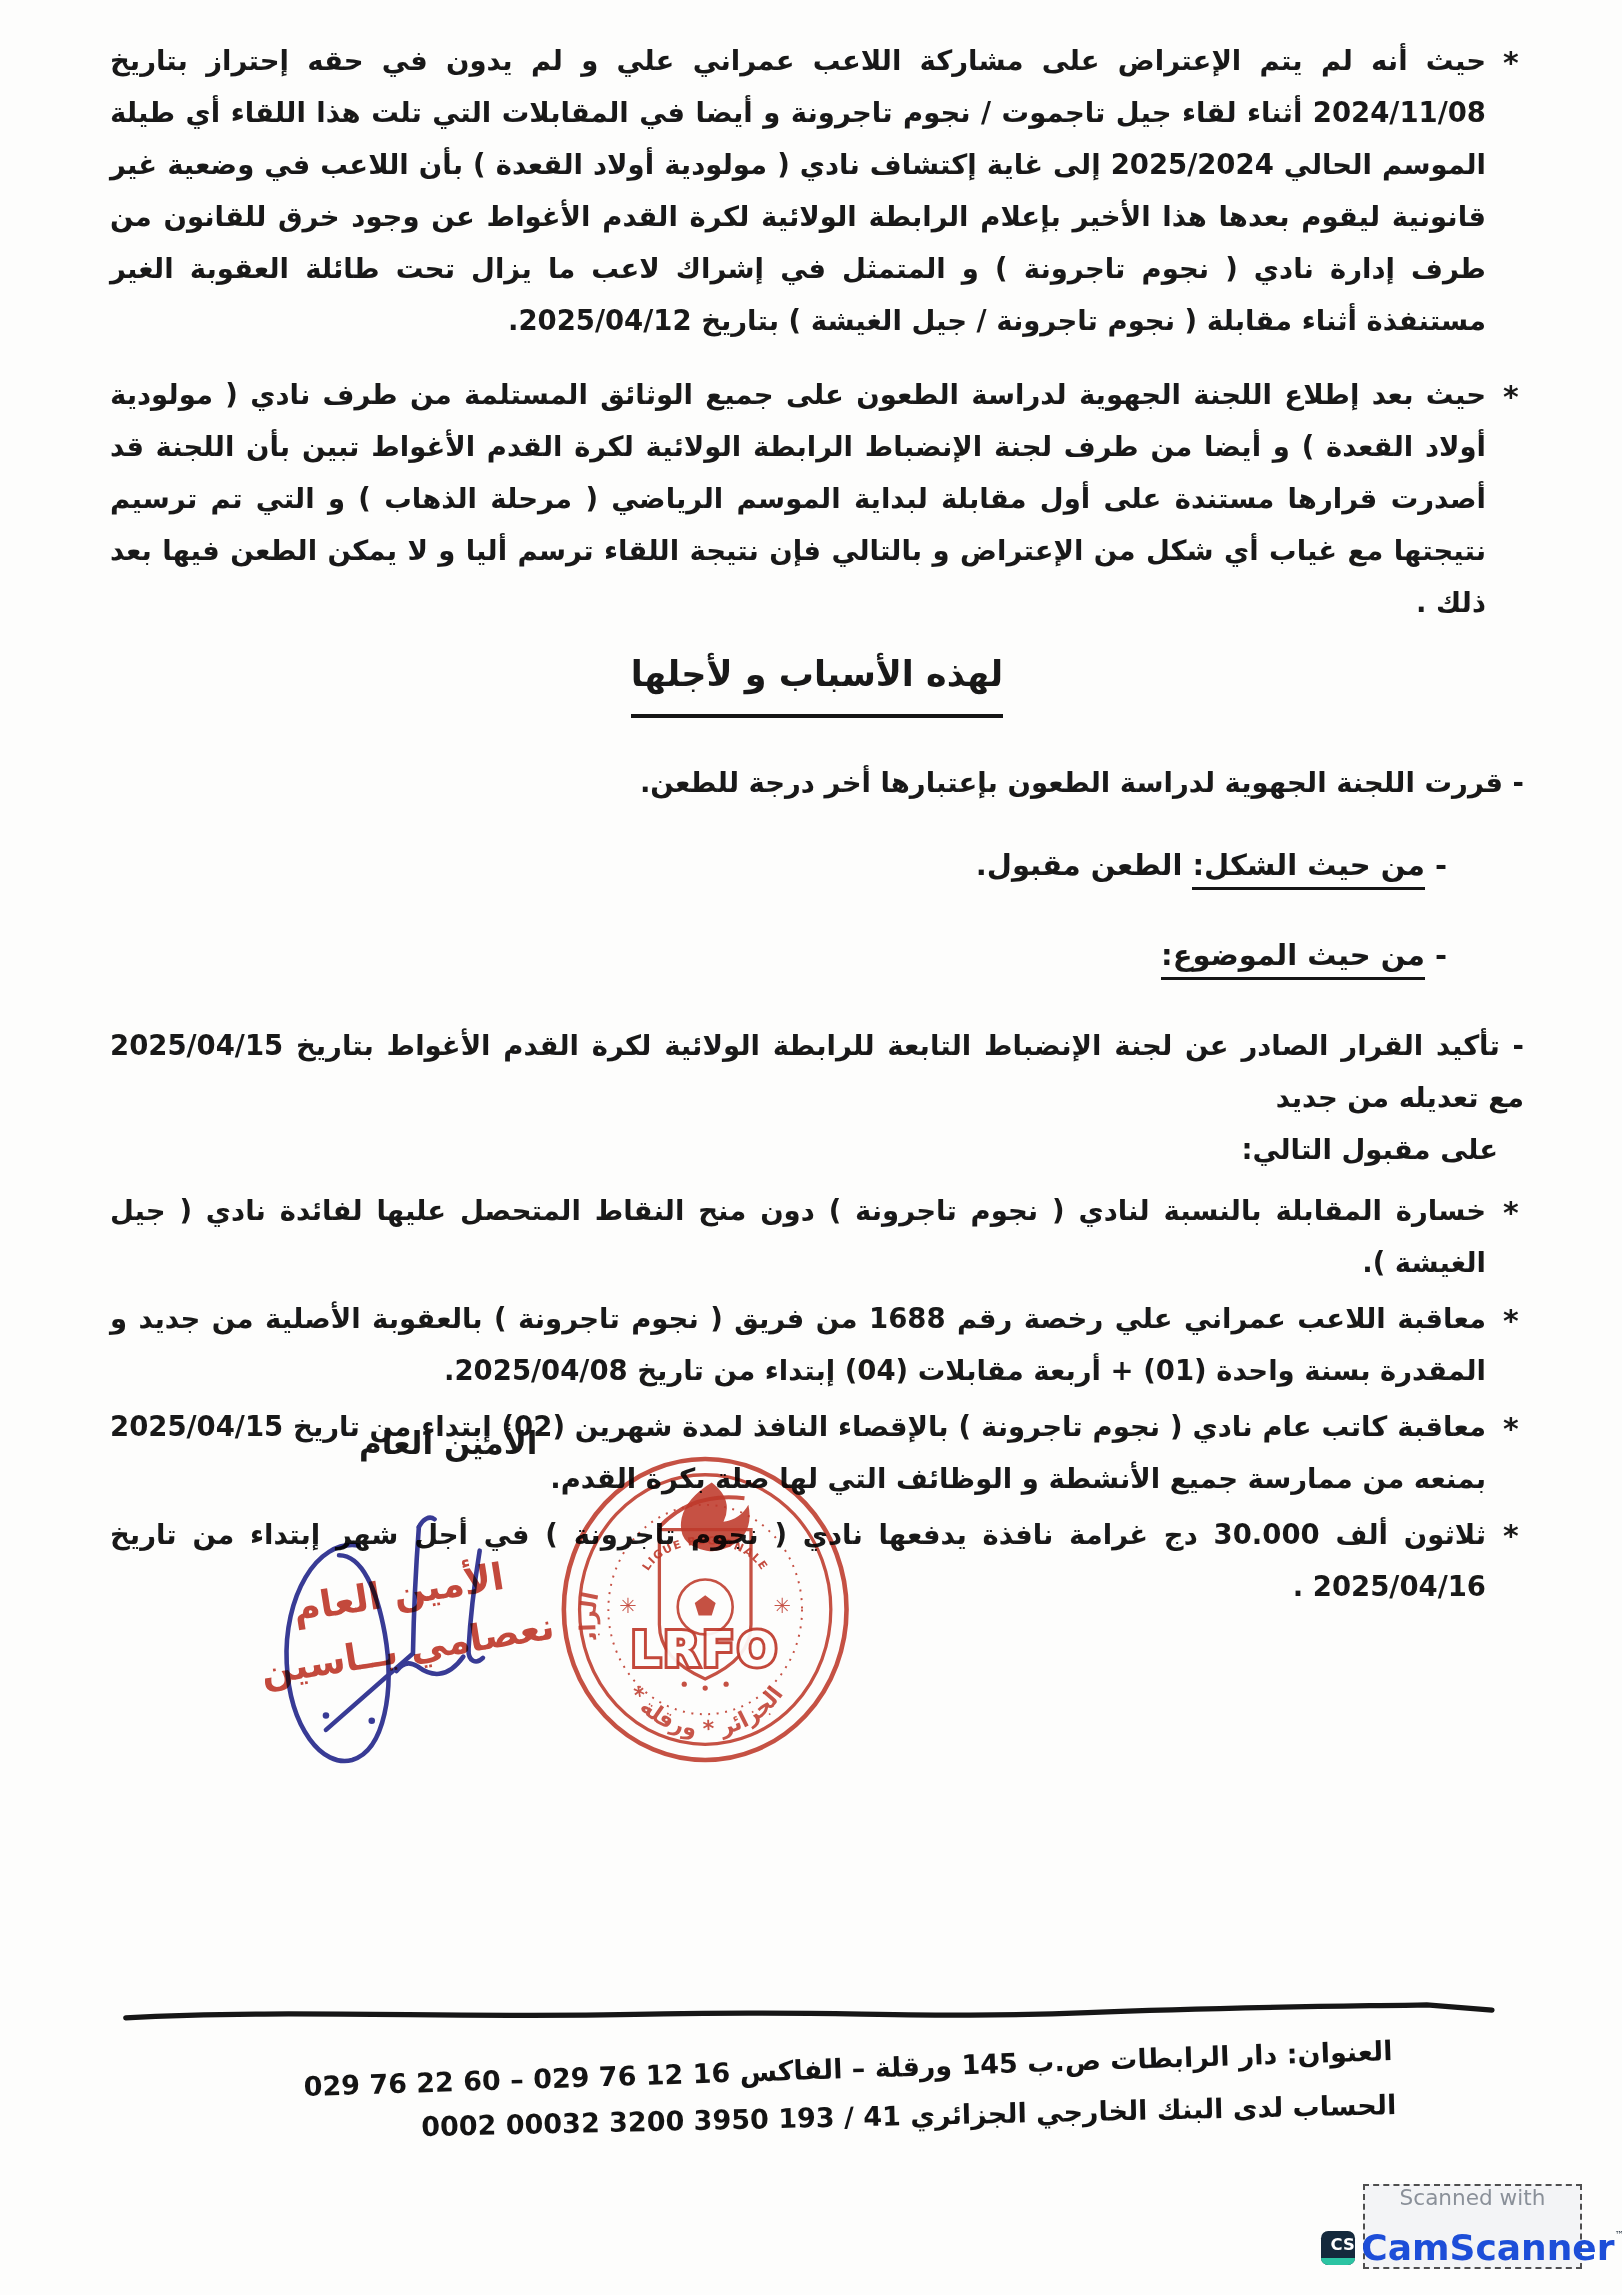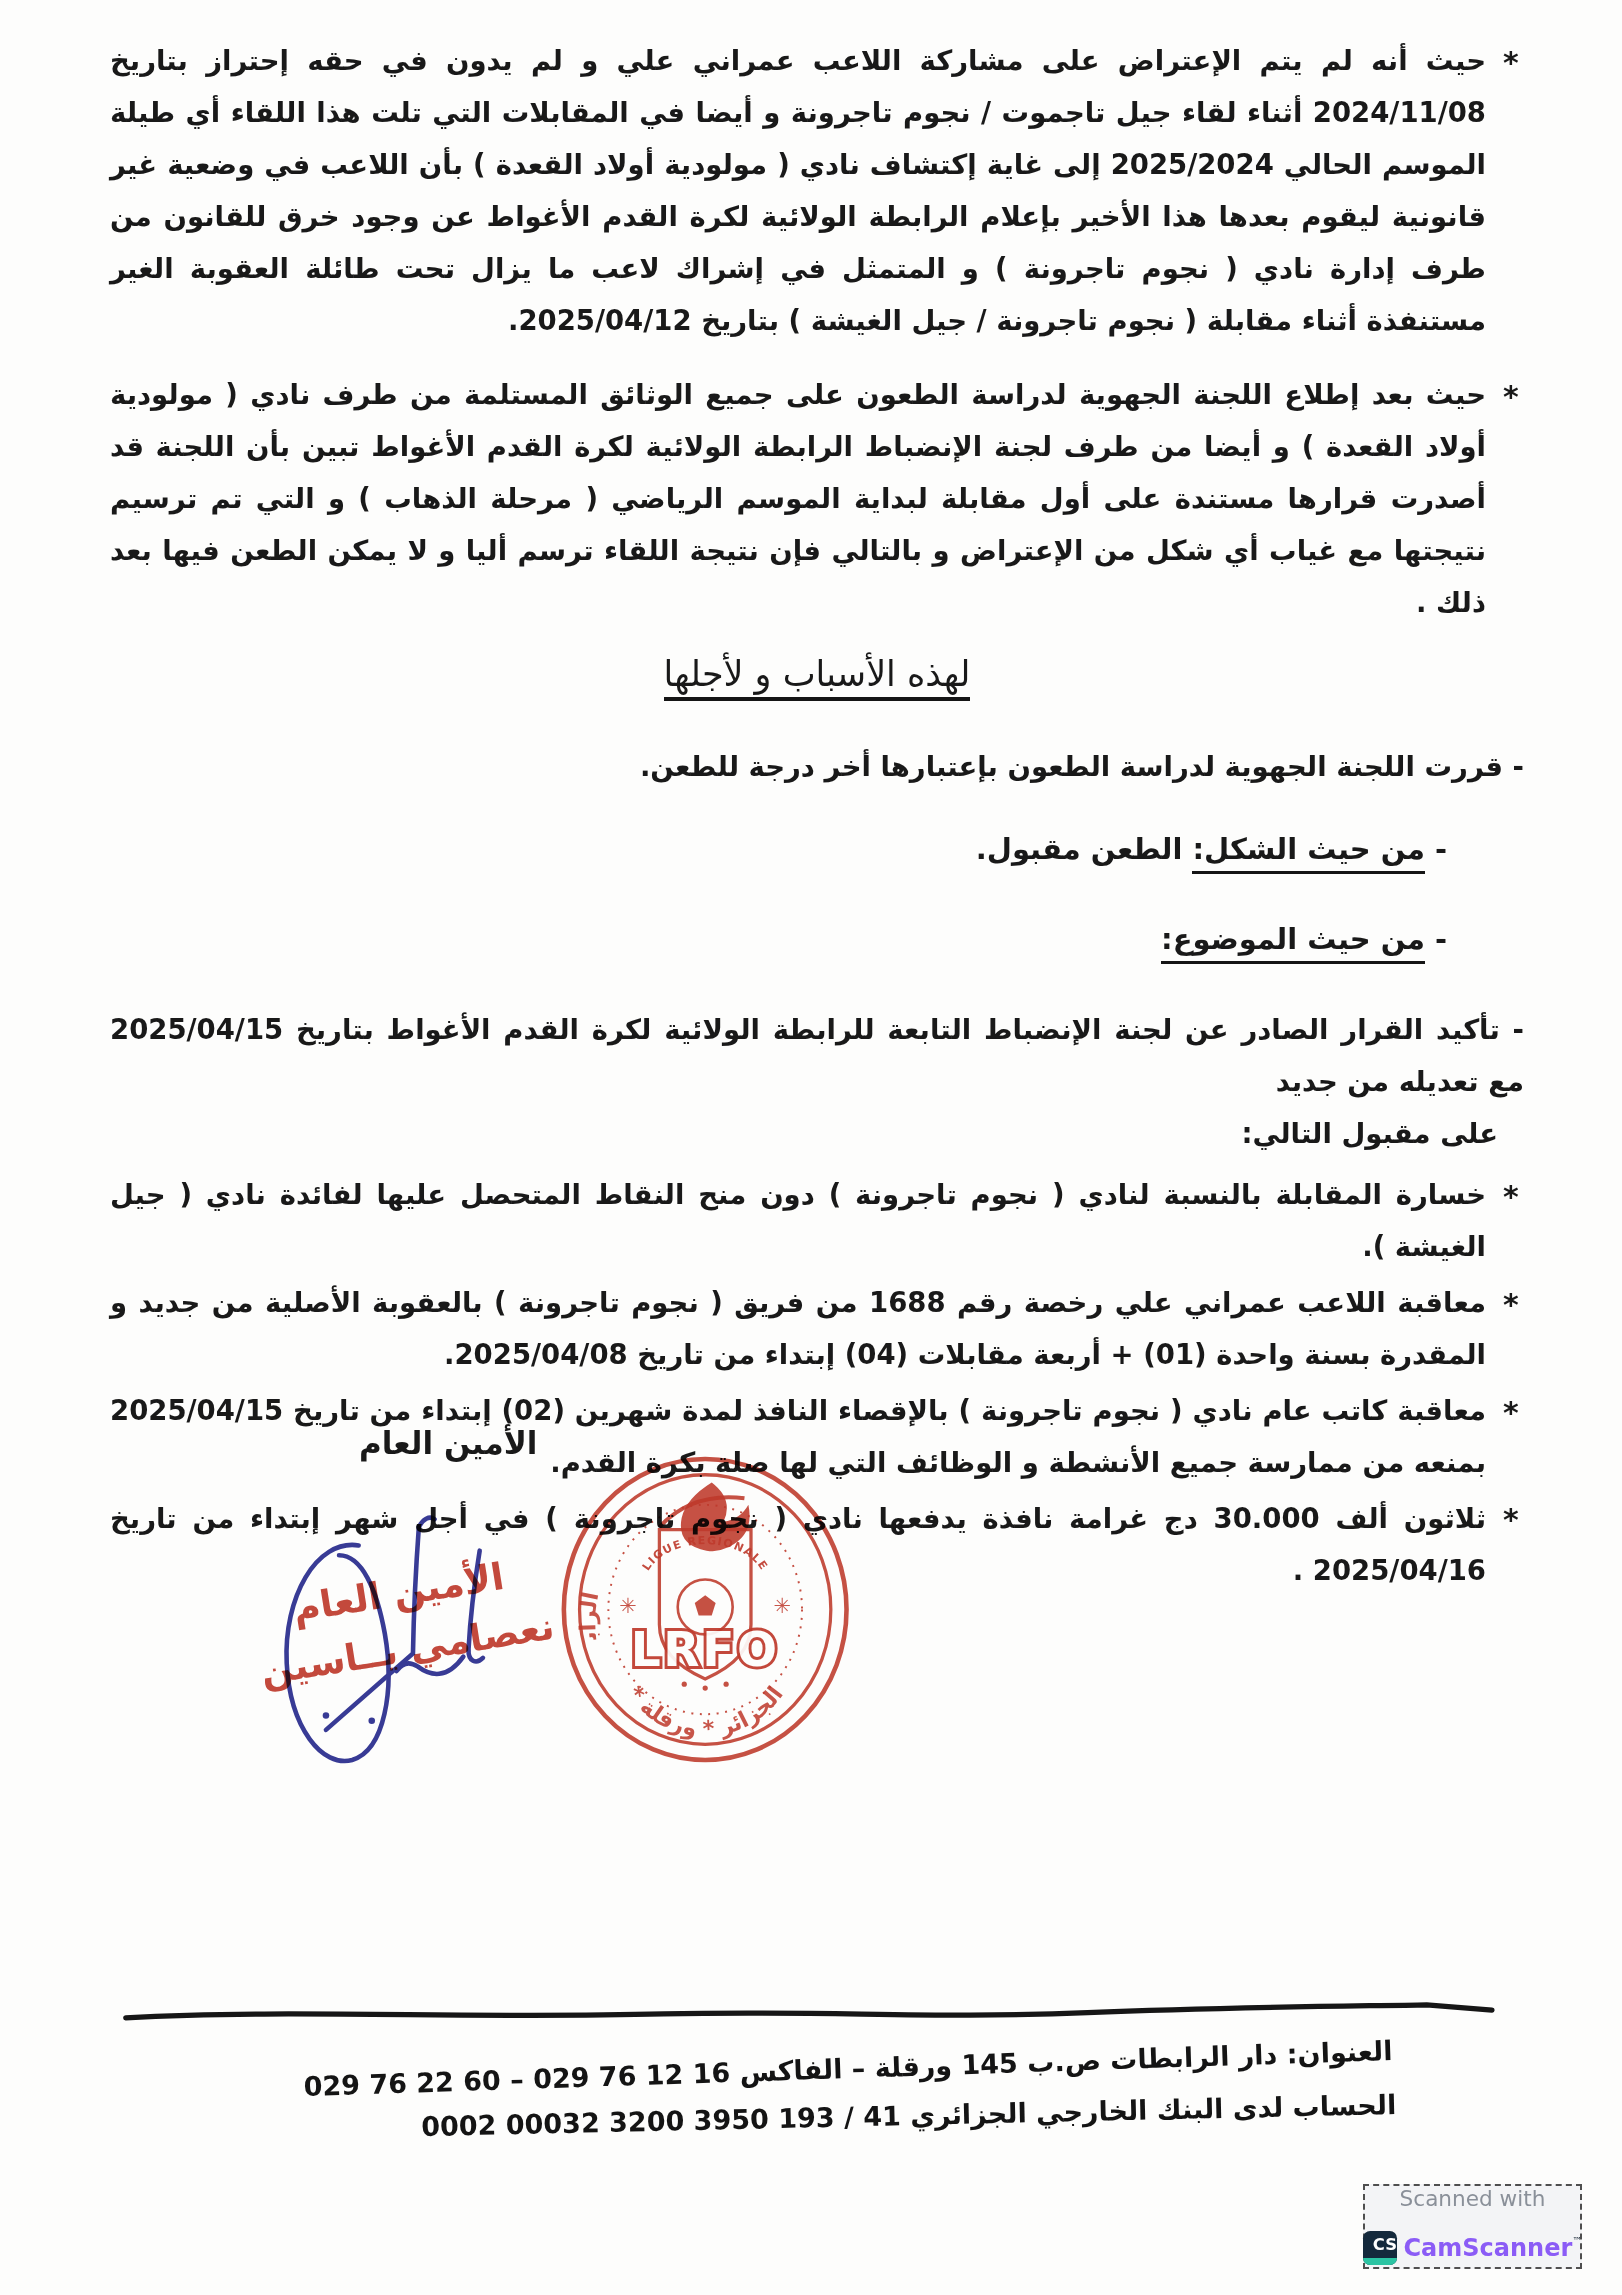--- a/index.html
+++ b/index.html
@@ -12,22 +12,22 @@
   .content{
     position:absolute;top:34px;right:98px;left:110px;
     font-size:27.5px;font-weight:bold;line-height:52px;
   }
   .para{position:relative;padding-right:38px;}
   .para .marker{position:absolute;right:5.2px;top:2.6px;font-size:30px;}
   .para .ptext{text-align:justify;text-align-last:right;}
   .cons{margin-bottom:22px;}
   .heading-wrap{text-align:center;margin:18.3px 0 38px 0;}
   .heading{
-    display:inline-block;font-size:35px;font-weight:normal;
-    border-bottom:4.6px solid #151515;padding-bottom:2px;line-height:1.2;
+    display:inline-block;font-size:35px;font-weight:bold;
+    border-bottom:4.6px solid #151515;padding-bottom:19px;line-height:1.2;
   }
   .line{text-align:right;}
   .intro{margin-bottom:31px;}
   .mid-line{padding-right:77px;margin-bottom:38px;font-size:29px;}
   .lbl-ul{border-bottom:3.9px solid #151515;padding-bottom:5.2px;}
   .confirm{text-align:justify;text-align-last:right;margin-bottom:0;}
   .confirm-tail{padding-right:26px;margin-bottom:9.2px;}
   .sanction{margin-bottom:3.9px;}
   
   .sig-title{
@@ -59,21 +59,21 @@
     display:flex;flex-direction:column;align-items:center;justify-content:center;gap:21px;
   }
   .cam-top{color:#8a9099;font-size:21.6px;line-height:1;}
   .cam-row{display:flex;align-items:center;gap:6.5px;}
   .cs-icon{
     position:relative;width:34px;height:34px;border-radius:7.2px;
     background:#14293c;overflow:hidden;display:flex;align-items:center;justify-content:flex-end;
   }
   .cs-icon .cs-txt{color:#ffffff;font-size:16.4px;font-weight:bold;line-height:1;margin-top:-5.2px;}
   .cs-teal{position:absolute;bottom:0;left:0;right:0;height:7.2px;background:#2bc4a3;}
-  .cam-word{color:#8b5cf6;font-size:24px;font-weight:bold;line-height:1;}
+  .cam-word{color:#1d4ed8;font-size:36px;font-weight:bold;line-height:1;}
   .cam-tm{color:#1d2b3a;font-size:9.8px;vertical-align:top;line-height:1;}
 </style>
 </head>
 <body>
 
 <div class="sheet">
 
   <div class="content">
 
     <div class="para cons">

